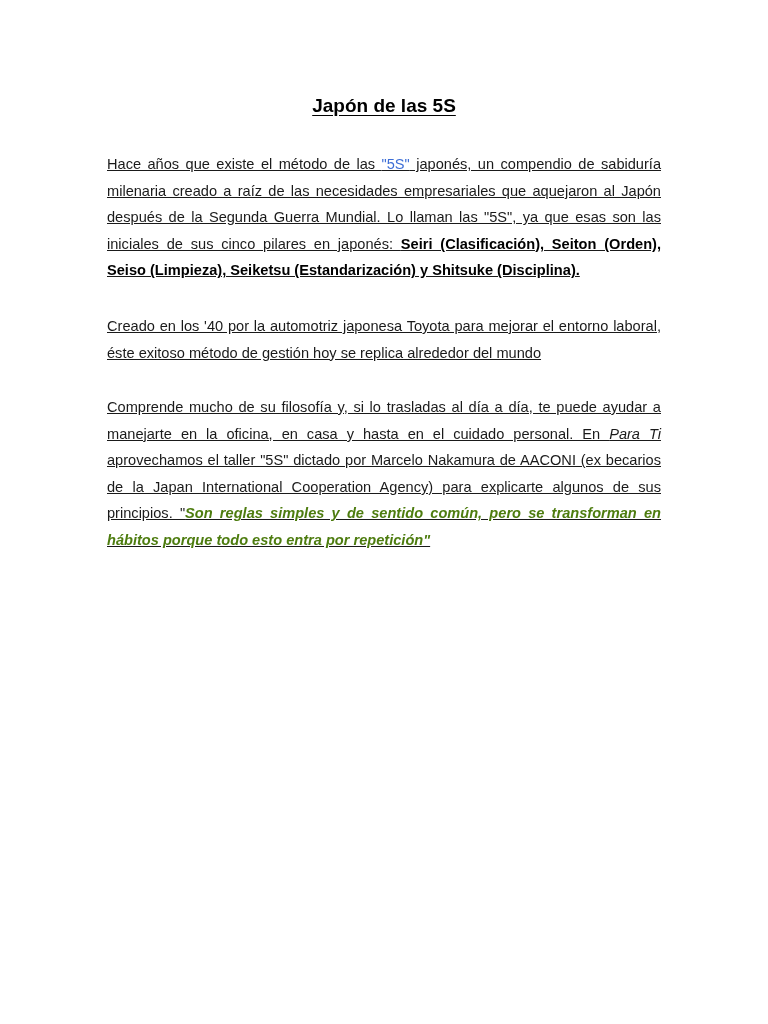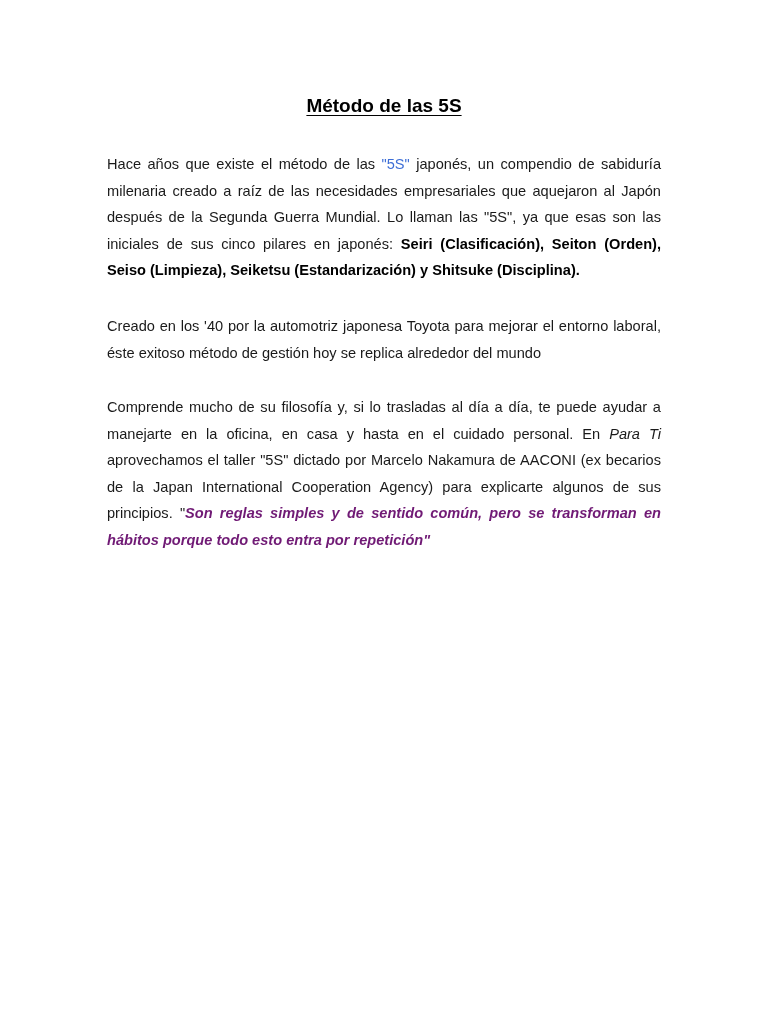--- a/index.html
+++ b/index.html
@@ -37,37 +37,38 @@
     }
     .para {
       position: absolute;
       left: 0;
       width: 554px;
       margin: 0;
       font-size: 14.6px;
       line-height: 26.6px;
       text-align: justify;
       color: #1a1a1a;
+      text-decoration: underline;
     }
     .p1 { top: 151px; }
     .p2 { top: 313px; }
     .p3 { top: 394px; }
     .link-5s {
       color: #3d6ed6;
       text-decoration: none;
       cursor: pointer;
     }
     .b { font-weight: bold; color: #000; }
     .i { font-style: italic; margin-top: 34px; }
-    .bi { font-weight: bold; font-style: italic; color: #701a75; }
+    .bi { font-weight: bold; font-style: italic; color: #4d7c0f; }
   </style>
 </head>
 <body>
 
 <div class="page">
-  <h1 class="doc-title">Método de las 5S</h1>
+  <h1 class="doc-title">Japón de las 5S</h1>
 
   <p class="para p1"><span>Hace años que existe el método de las </span><a class="link-5s">"5S"</a><span> japonés, un compendio de sabiduría milenaria creado a raíz de las necesidades empresariales que aquejaron al Japón después de la Segunda Guerra Mundial. Lo llaman las "5S", ya que esas son las iniciales de sus cinco pilares en japonés: </span><span class="b">Seiri (Clasificación), Seiton (Orden), Seiso (Limpieza), Seiketsu (Estandarización) y Shitsuke (Disciplina).</span></p>
 
   <p class="para p2">Creado en los '40 por la automotriz japonesa Toyota para mejorar el entorno laboral, éste exitoso método de gestión hoy se replica alrededor del mundo</p>
 
   <p class="para p3"><span>Comprende mucho de su filosofía y, si lo trasladas al día a día, te puede ayudar a manejarte en la oficina, en casa y hasta en el cuidado personal. En </span><span class="i">Para Ti</span><span> aprovechamos el taller "5S" dictado por Marcelo Nakamura de AACONI (ex becarios de la Japan International Cooperation Agency) para explicarte algunos de sus principios. "</span><span class="bi">Son reglas simples y de sentido común, pero se transforman en hábitos porque todo esto entra por repetición"</span></p>
 </div>
 
 </body></html>

